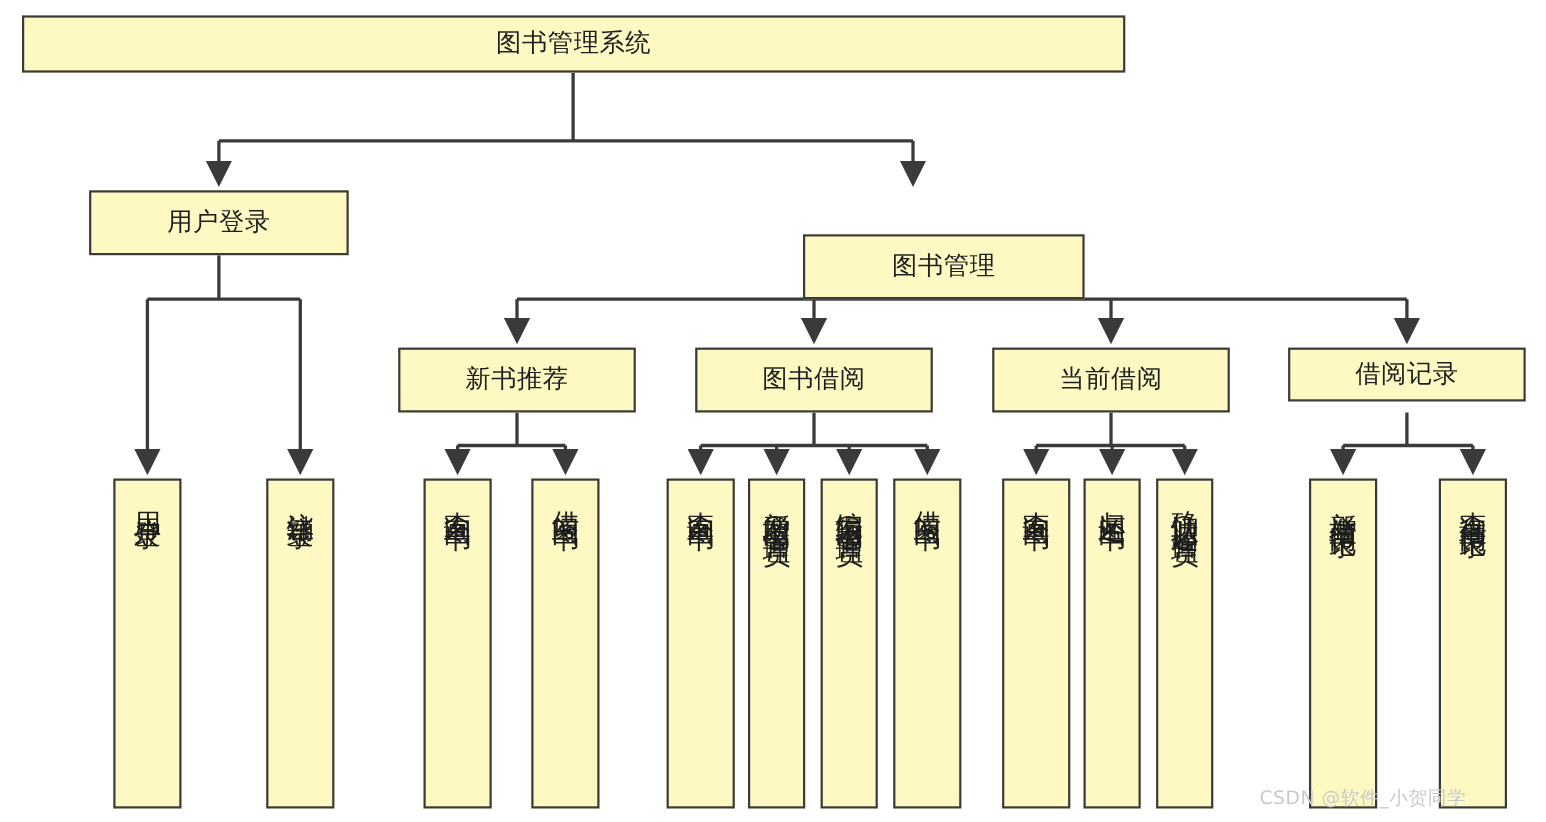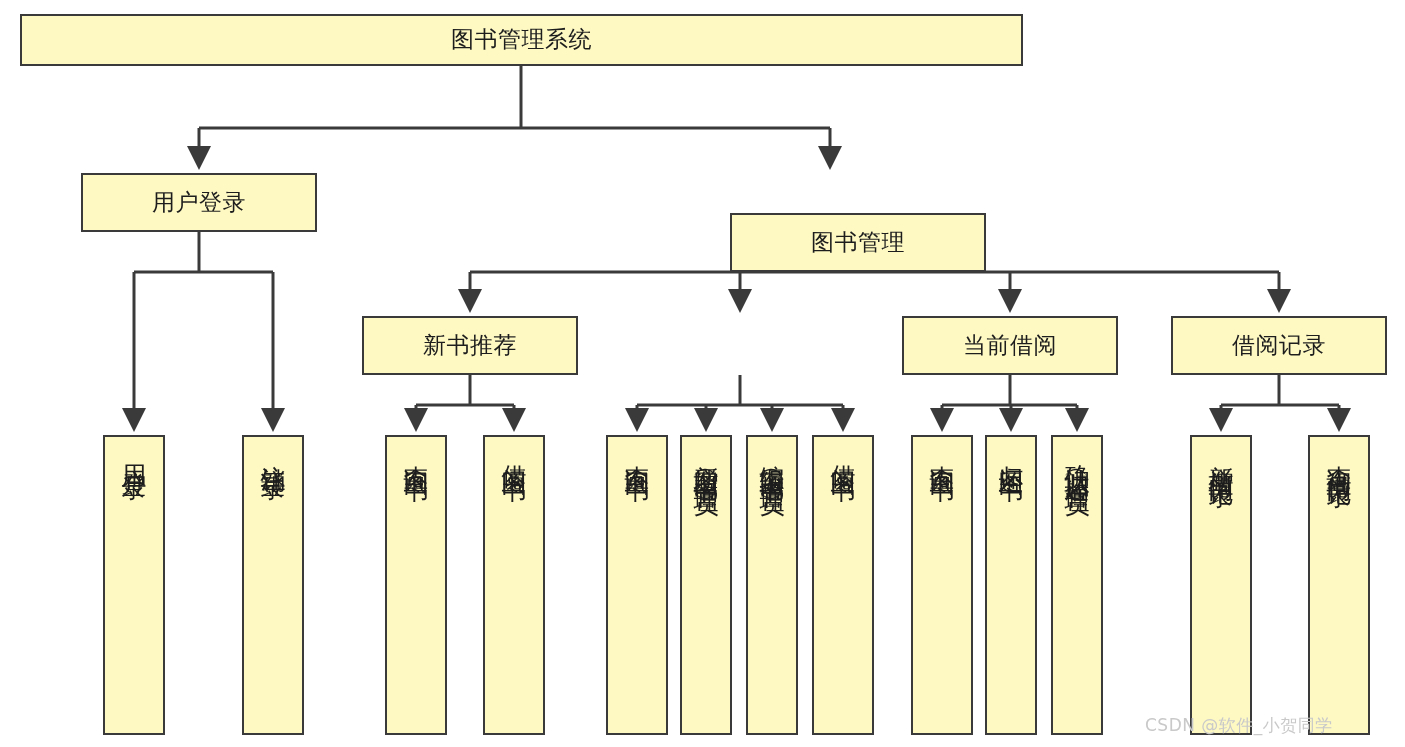--- a/index.html
+++ b/index.html
@@ -132,24 +132,27 @@
   <div class="node horiz" style="left:81px; top:173px; width:236px; height:59px;">
     <span class="label">用户登录</span>
   </div>
   <div class="node horiz" style="left:730px; top:173px; width:256px; height:59px;margin-top:40px;">
     <span class="label">图书管理</span>
   </div>
 
   <div class="node horiz" style="left:362px; top:316px; width:216px; height:59px;">
     <span class="label">新书推荐</span>
   </div>
+  <div class="node horiz" style="left:632px; top:316px; width:216px; height:59px;">
+    <span class="label">图书借阅</span>
+  </div>
   <div class="node horiz" style="left:902px; top:316px; width:216px; height:59px;align-items:center;">
     <span class="label">当前借阅</span>
   </div>
-  <div class="node horiz" style="left:1171px; top:316px; width:216px; height:59px;">
+  <div class="node horiz" style="left:1171px; top:316px; width:216px; height:49px;">
     <span class="label">借阅记录</span>
   </div>
 
   <div class="node vert" style="left:103px; top:435px; width:62px; height:300px;">
     <span class="label">用户登录</span>
   </div>
   <div class="node vert" style="left:242px; top:435px; width:62px; height:300px;">
     <span class="label">注销登录</span>
   </div>
 

